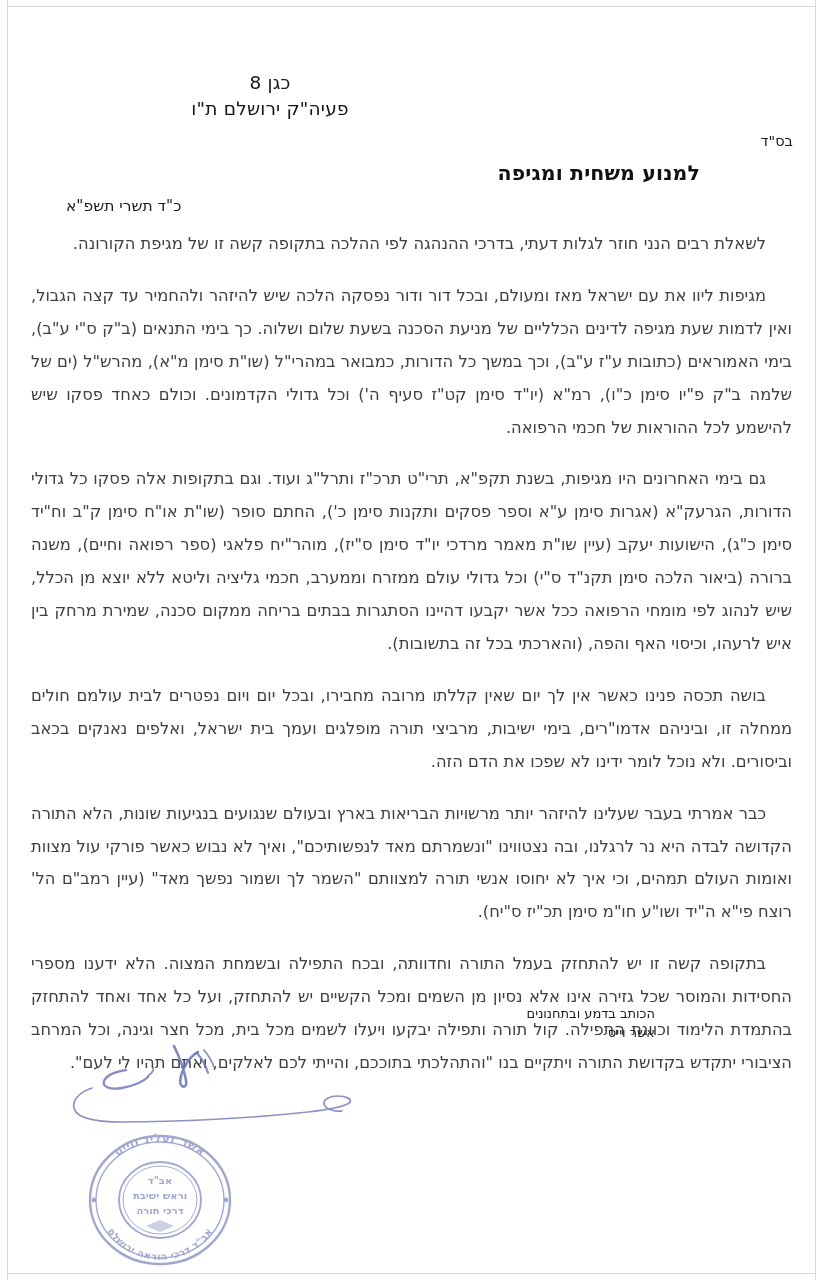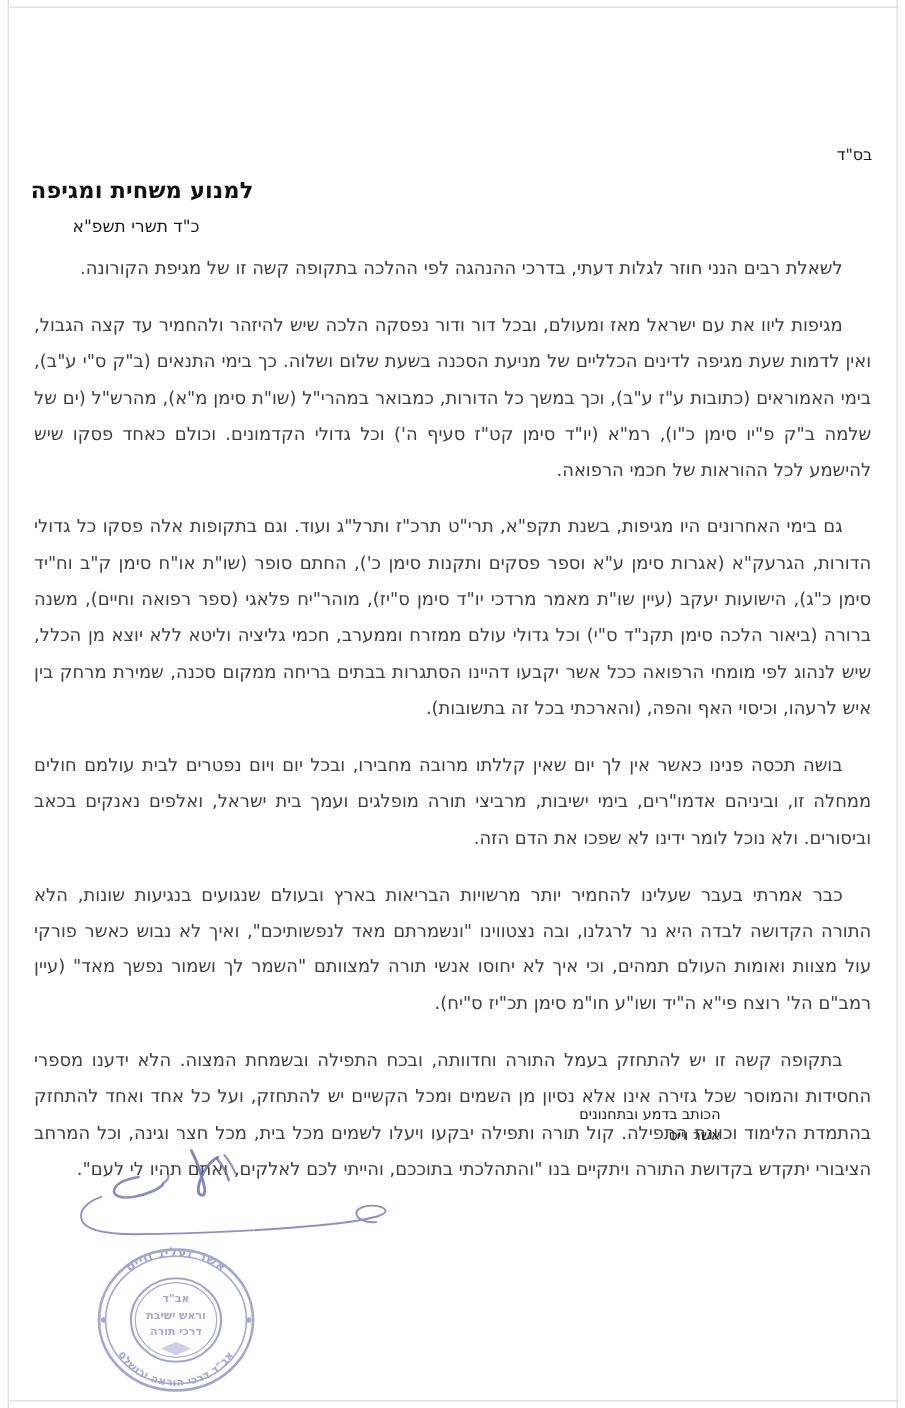--- a/index.html
+++ b/index.html
@@ -98,21 +98,21 @@
     color: #1b1b1b;
     padding-right: 2px;
   }
 
   
   .doc-title {
     position: absolute;
     top: 161px;
     left: 0;
     right: 0;
-    text-align: left;
+    text-align: right;
     font-size: 20.5px;
     font-weight: 700;
     color: #111111;
     letter-spacing: 0.1px;
     padding-right: 95px;
   }
 
   
   .doc-date {
     position: absolute;
@@ -186,33 +186,49 @@
 
 <div class="page">
 
   <div class="scan-edge-left"></div>
   <div class="scan-edge-right"></div>
   <div class="scan-edge-top"></div>
   <div class="scan-edge-bottom"></div>
 
   <div class="content">
 
+    <div class="letterhead">
+      <div class="letterhead-inner">
+        <span class="arc-name">
+          <svg viewBox="0 0 300 58" width="300" height="58" aria-hidden="true">
+            <defs>
+              <path id="nameArc" d="M 16,54 A 150 150 0 0 1 284,54" fill="none"></path>
+            </defs>
+            <text text-anchor="middle" dy="2">
+              <textPath href="#nameArc" startOffset="50%" id="arc-name-textpath">אשר זעליג ווייס</textPath>
+            </text>
+          </svg>
+        </span>
+        <div class="letterhead-line addr1">כגן 8</div>
+        <div class="letterhead-line addr2">פעיה"ק ירושלם ת"ו</div>
+      </div>
+    </div>
 
     <div class="bsd">בס"ד</div>
 
     <div class="doc-title">למנוע משחית ומגיפה</div>
 
     <div class="doc-date">כ"ד תשרי תשפ"א</div>
 
     <div class="body-text">
       <p>לשאלת רבים הנני חוזר לגלות דעתי, בדרכי ההנהגה לפי ההלכה בתקופה קשה זו של מגיפת הקורונה.</p>
       <p>מגיפות ליוו את עם ישראל מאז ומעולם, ובכל דור ודור נפסקה הלכה שיש להיזהר ולהחמיר עד קצה הגבול, ואין לדמות שעת מגיפה לדינים הכלליים של מניעת הסכנה בשעת שלום ושלוה. כך בימי התנאים (ב"ק ס"י ע"ב), בימי האמוראים (כתובות ע"ז ע"ב), וכך במשך כל הדורות, כמבואר במהרי"ל (שו"ת סימן מ"א), מהרש"ל (ים של שלמה ב"ק פ"יו סימן כ"ו), רמ"א (יו"ד סימן קט"ז סעיף ה') וכל גדולי הקדמונים. וכולם כאחד פסקו שיש להישמע לכל ההוראות של חכמי הרפואה.</p>
       <p>גם בימי האחרונים היו מגיפות, בשנת תקפ"א, תרי"ט תרכ"ז ותרל"ג ועוד. וגם בתקופות אלה פסקו כל גדולי הדורות, הגרעק"א (אגרות סימן ע"א וספר פסקים ותקנות סימן כ'), החתם סופר (שו"ת או"ח סימן ק"ב וח"יד סימן כ"ג), הישועות יעקב (עיין שו"ת מאמר מרדכי יו"ד סימן ס"יז), מוהר"יח פלאגי (ספר רפואה וחיים), משנה ברורה (ביאור הלכה סימן תקנ"ד ס"י) וכל גדולי עולם ממזרח וממערב, חכמי גליציה וליטא ללא יוצא מן הכלל, שיש לנהוג לפי מומחי הרפואה ככל אשר יקבעו דהיינו הסתגרות בבתים בריחה ממקום סכנה, שמירת מרחק בין איש לרעהו, וכיסוי האף והפה, (והארכתי בכל זה בתשובות).</p>
       <p>בושה תכסה פנינו כאשר אין לך יום שאין קללתו מרובה מחבירו, ובכל יום ויום נפטרים לבית עולמם חולים ממחלה זו, וביניהם אדמו"רים, בימי ישיבות, מרביצי תורה מופלגים ועמך בית ישראל, ואלפים נאנקים בכאב וביסורים. ולא נוכל לומר ידינו לא שפכו את הדם הזה.</p>
-      <p><span>כבר אמרתי בעבר שעלינו להחמיר יותר מרשויות הבריאות בארץ ובעולם שנגועים בנגיעות שונות, הלא התורה הקדושה לבדה היא נר לרגלנו, ובה נצטווינו "ונשמרתם </span><b>מאד</b><span> לנפשותיכם", ואיך לא נבוש כאשר פורקי עול מצוות ואומות העולם תמהים, וכי איך לא יחוסו אנשי תורה למצוותם "השמר לך ושמור נפשך </span><b>מאד</b><span>" (עיין רמב"ם הל' רוצח פי"א ה"יד ושו"ע חו"מ סימן תכ"יז ס"יח).</span></p>
+      <p><span>כבר אמרתי בעבר שעלינו להיזהר יותר מרשויות הבריאות בארץ ובעולם שנגועים בנגיעות שונות, הלא התורה הקדושה לבדה היא נר לרגלנו, ובה נצטווינו "ונשמרתם </span><b>מאד</b><span> לנפשותיכם", ואיך לא נבוש כאשר פורקי עול מצוות ואומות העולם תמהים, וכי איך לא יחוסו אנשי תורה למצוותם "השמר לך ושמור נפשך </span><b>מאד</b><span>" (עיין רמב"ם הל' רוצח פי"א ה"יד ושו"ע חו"מ סימן תכ"יז ס"יח).</span></p>
       <p>בתקופה קשה זו יש להתחזק בעמל התורה וחדוותה, ובכח התפילה ובשמחת המצוה. הלא ידענו מספרי החסידות והמוסר שכל גזירה אינו אלא נסיון מן השמים ומכל הקשיים יש להתחזק, ועל כל אחד ואחד להתחזק בהתמדת הלימוד וכוונת התפילה. קול תורה ותפילה יבקעו ויעלו לשמים מכל בית, מכל חצר וגינה, וכל המרחב הציבורי יתקדש בקדושת התורה ויתקיים בנו "והתהלכתי בתוככם, והייתי לכם לאלקים, ואתם תהיו לי לעם".</p>
     </div>
 
     <div class="closing">
       <div class="closing-line1">הכותב בדמע ובתחנונים</div>
       <div class="closing-line2">אשר וייס</div>
     </div>
 
     <div class="signature">
       <svg viewBox="0 0 330 96" width="330" height="96" aria-hidden="true">

